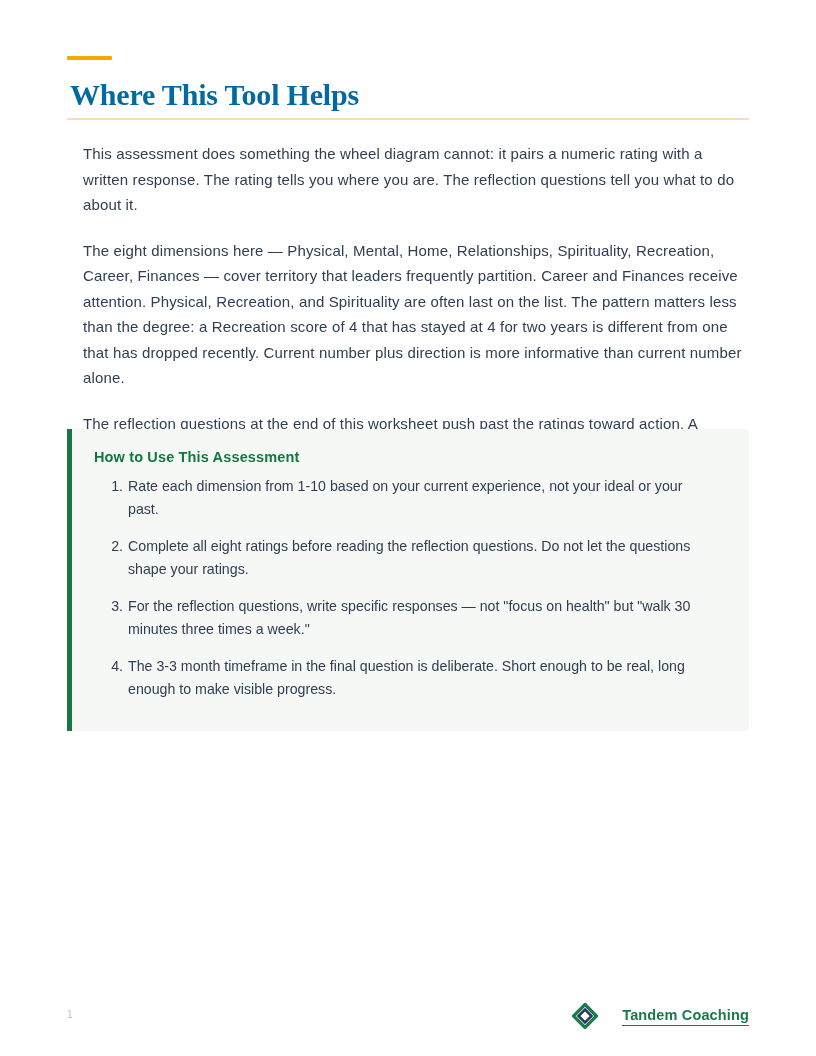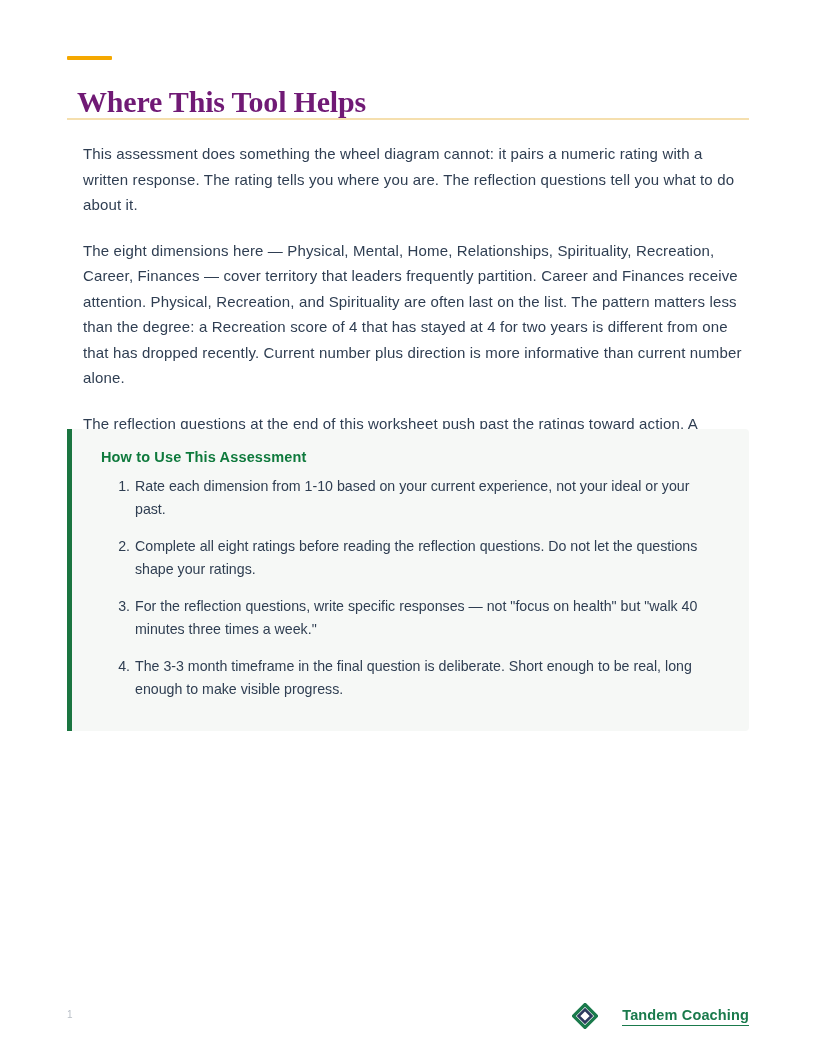--- a/index.html
+++ b/index.html
@@ -34,22 +34,22 @@
 
   .page-title {
     position: absolute;
     left: 66px;
     top: 72px;
     font-family: "Liberation Serif", serif;
     font-weight: bold;
     font-size: 30px;
     line-height: 38px;
     letter-spacing: -0.2px;
-    color: #701a75;
-    margin: 11px;
+    color: #0369a1;
+    margin: 4px;
   }
 
   .title-rule {
     position: absolute;
     left: 67px;
     top: 118px;
     width: 682px;
     height: 2px;
     background: #F5DFAE;
   }
@@ -75,21 +75,21 @@
   .callout {
     position: absolute;
     left: 67px;
     top: 429px;
     width: 682px;
     min-height: 277px;
     box-sizing: border-box;
     background: #F6F8F6;
     border-left: 5px solid #1A7540;
     border-radius: 0 4px 4px 0;
-    padding: 20px 26px 22px 29px;
+    padding: 20px 26px 22px 22px;
   }
 
   .callout-title {
     margin: 0 0 10px 0;
     font-size: 14.5px;
     font-weight: bold;
     color: #0F7A3D;
     letter-spacing: 0.01em;
   }
 
@@ -171,21 +171,21 @@
     <p class="para">This assessment does something the wheel diagram cannot: it pairs a numeric rating with a written response. The rating tells you where you are. The reflection questions tell you what to do about it.</p>
     <p class="para">The eight dimensions here — Physical, Mental, Home, Relationships, Spirituality, Recreation, Career, Finances — cover territory that leaders frequently partition. Career and Finances receive attention. Physical, Recreation, and Spirituality are often last on the list. The pattern matters less than the degree: a Recreation score of 4 that has stayed at 4 for two years is different from one that has dropped recently. Current number plus direction is more informative than current number alone.</p>
     <p class="para">The reflection questions at the end of this worksheet push past the ratings toward action. A completed rating without a response to "what actions will you take in the next 3-6 months?" is a diagnosis without a plan.</p>
   </div>
 
   <div class="callout">
     <p class="callout-title">How to Use This Assessment</p>
     <ol class="callout-list">
       <li>Rate each dimension from 1-10 based on your current experience, not your ideal or your past.</li>
       <li>Complete all eight ratings before reading the reflection questions. Do not let the questions shape your ratings.</li>
-      <li>For the reflection questions, write specific responses — not "focus on health" but "walk 40 minutes three times a week."</li>
+      <li>For the reflection questions, write specific responses — not "focus on health" but "walk 30 minutes three times a week."</li>
       <li>The 3-3 month timeframe in the final question is deliberate. Short enough to be real, long enough to make visible progress.</li>
     </ol>
   </div>
 
   <div class="footer-page-number">1</div>
 
   <div class="footer-brand">
     <svg class="brand-mark" viewBox="0 0 26 26">
       <polygon points="13,1.5 24.5,13 13,24.5 1.5,13" fill="none" stroke="#1A7A4C" stroke-width="3.2"></polygon>
       <polygon points="13,6.5 19.5,13 13,19.5 6.5,13" fill="none" stroke="#2C3A5E" stroke-width="2.6"></polygon>

